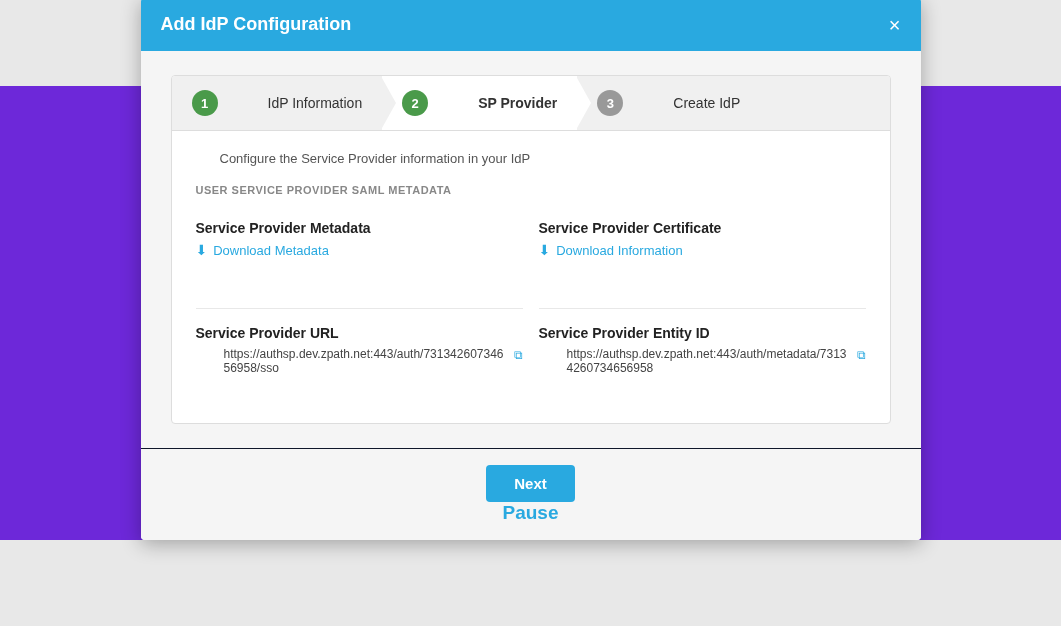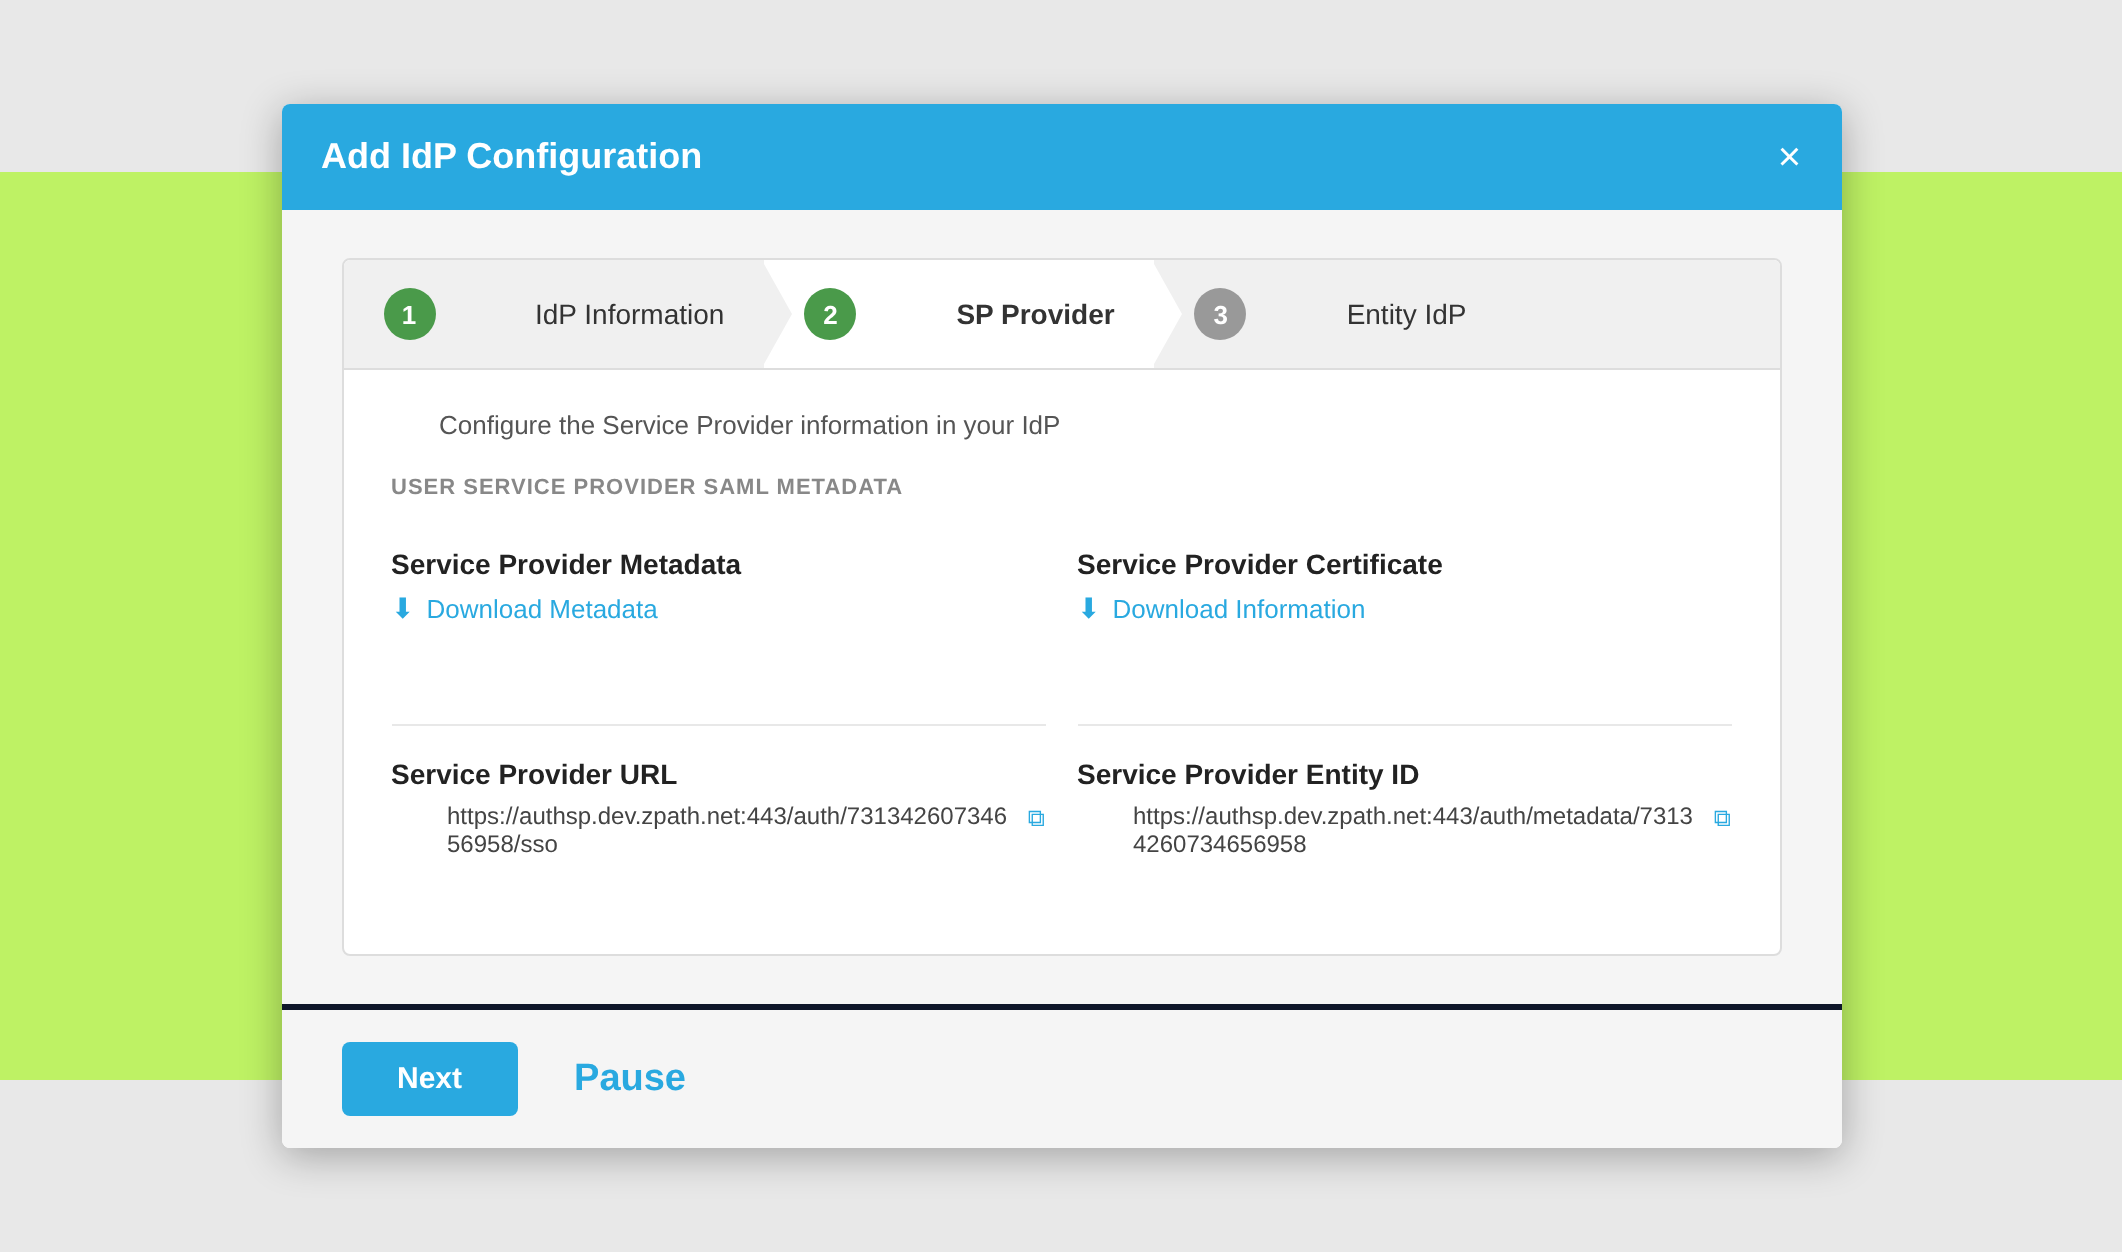--- a/index.html
+++ b/index.html
@@ -9,23 +9,23 @@
       display: flex;
       align-items: center;
       justify-content: center;
       min-height: 100vh;
       font-size: 14px;
     }
     .modal-wrapper {
       width: 1061px;
       height: 454px;
       display: flex;
-      align-items: center;
+      align-items: flex-end;
       justify-content: center;
-      background: #bef264;
+      background: #6d28d9;
     }
     .modal {
       width: 780px;
       background: #fff;
       border-radius: 4px;
       box-shadow: 0 4px 20px rgba(0,0,0,0.3);
       overflow: hidden;
     }
     .modal-header {
       background: #29a9e0;
@@ -179,24 +179,25 @@
       margin-top: 1px;
     }
     .divider {
       border: none;
       border-top: 1px solid #e8e8e8;
       margin: 4px 0 16px 0;
     }
     .modal-footer {
       padding: 16px 30px;
       background: #f5f5f5;
-      border-top: 3px solid #0f172a;
-      display: flex;
-      align-items: center;
-      gap: 28px;
+      border-top: 1px solid #0f172a;
+      display: flex;
+      align-items: center;
+      gap: 0;
+      flex-direction: column;
     }
     .btn-next {
       background: #29a9e0;
       color: #fff;
       border: none;
       border-radius: 4px;
       padding: 10px 28px;
       font-size: 15px;
       font-weight: bold;
       cursor: pointer;
@@ -228,21 +229,21 @@
           <div class="step-item completed">
             <span class="step-number completed">1</span>
             <span class="step-label">IdP Information</span>
           </div>
           <div class="step-item active">
             <span class="step-number completed">2</span>
             <span class="step-label">SP Provider</span>
           </div>
           <div class="step-item">
             <span class="step-number inactive">3</span>
-            <span class="step-label">Entity IdP</span>
+            <span class="step-label">Create IdP</span>
           </div>
         </div>
 
         <div class="steps-content">
           <p class="content-description">Configure the Service Provider information in your IdP</p>
           <p class="section-label">USER SERVICE PROVIDER SAML METADATA</p>
 
           <div class="metadata-grid">
 
             <div class="metadata-cell">

